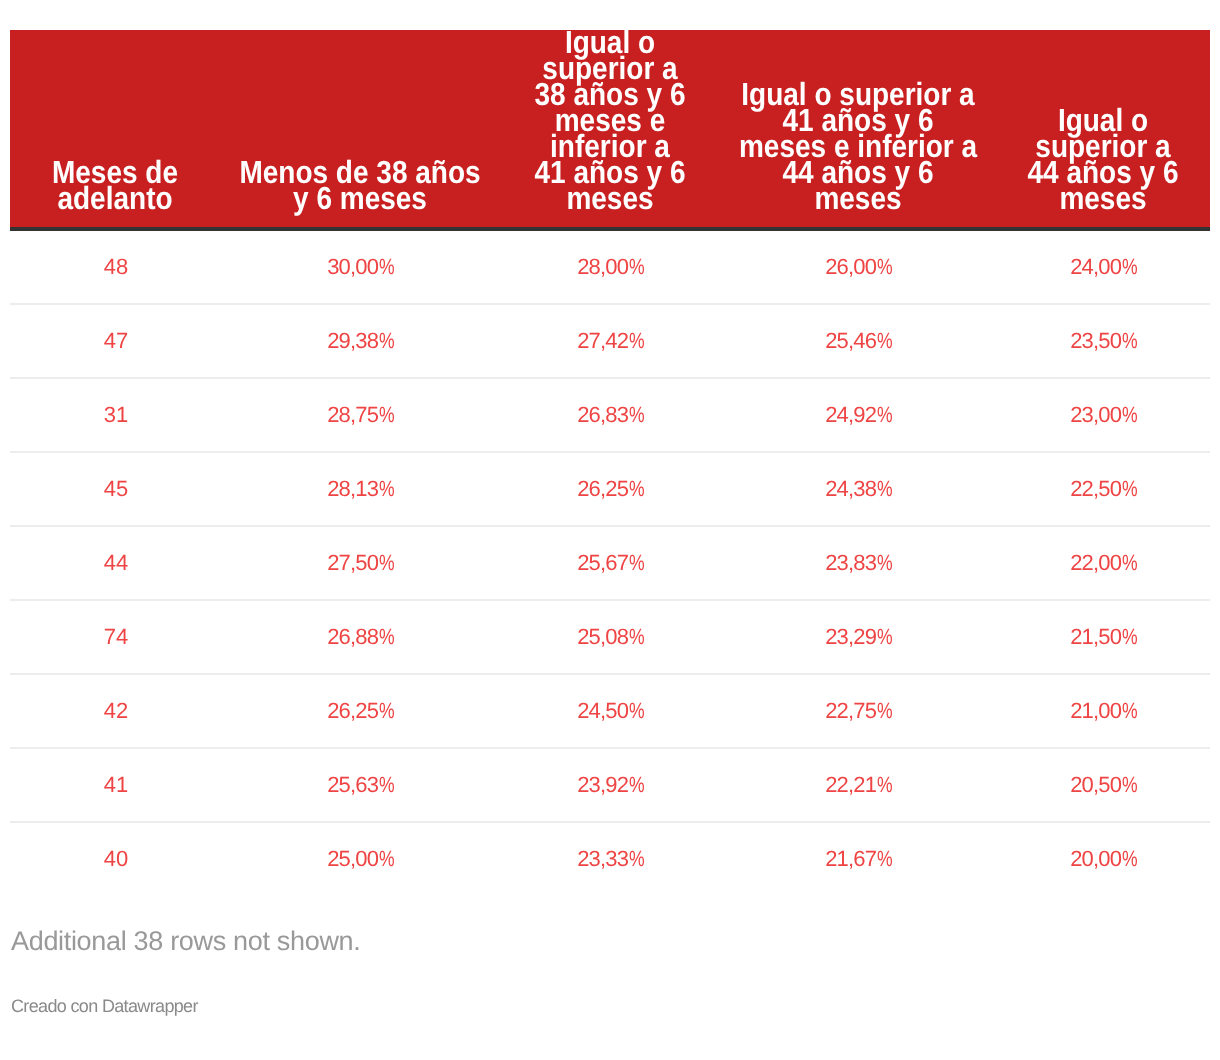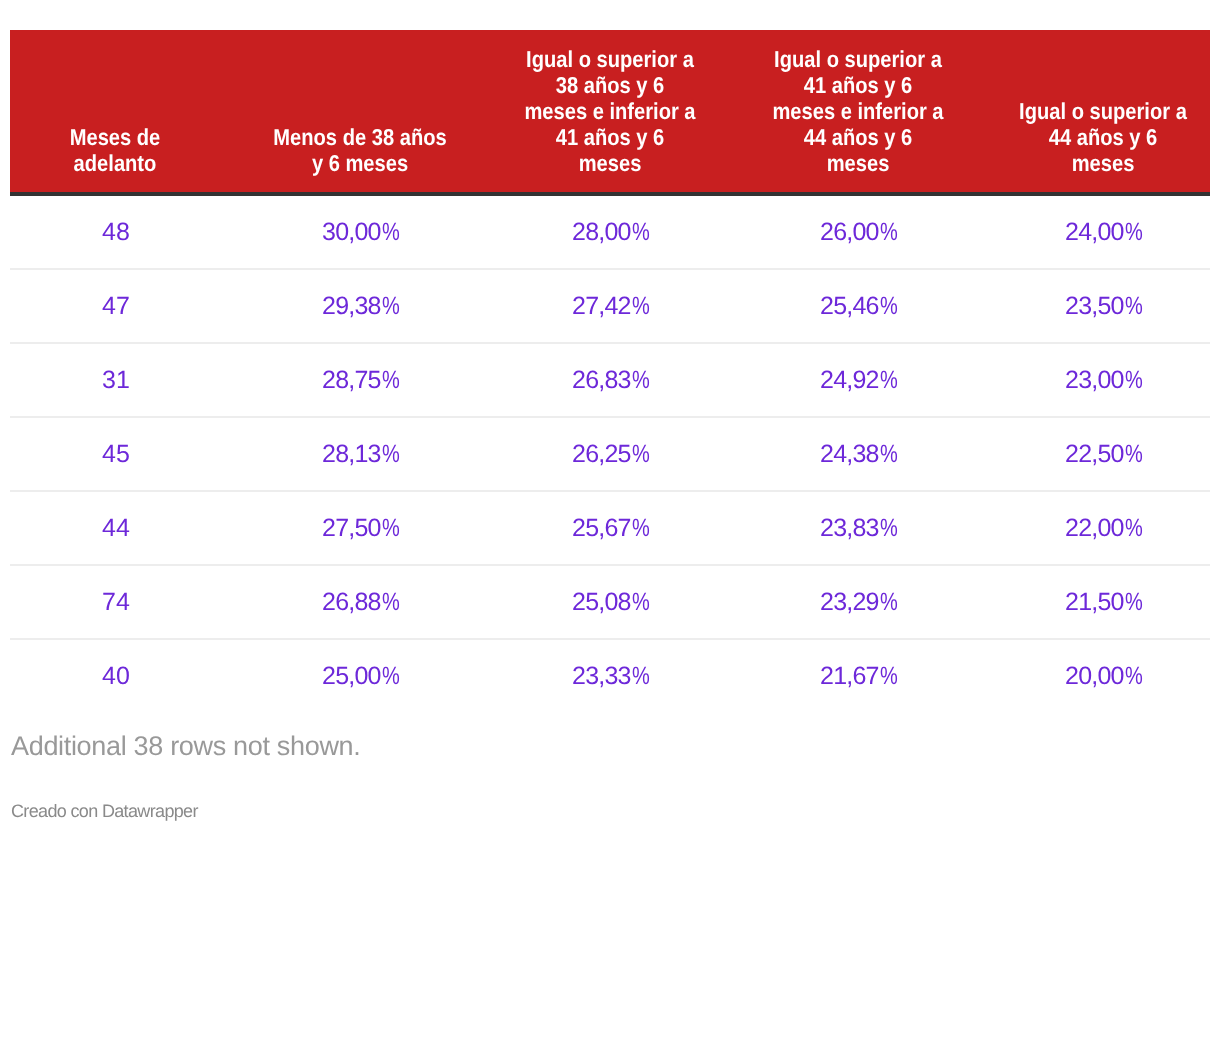--- a/index.html
+++ b/index.html
@@ -31,51 +31,51 @@
   }
   col.c1 { width: 210px; }
   col.c2 { width: 280px; }
   col.c3 { width: 220px; }
   col.c4 { width: 276px; }
   col.c5 { width: 214px; }
 
   table.dw thead th {
     background: #c81f20;
     color: #ffffff;
-    font-size: 23px;
+    font-size: 32px;
     font-weight: 700;
     line-height: 25.95px;
     text-align: center;
     vertical-align: bottom;
     padding: 0;
     height: 162px;
     border-bottom: 4px solid #333333;
   }
   .hcell { padding-bottom: 15.5px; }
   .hline { display: block; transform: scaleX(0.875); transform-origin: center; }
 
   table.dw tbody td {
-    font-size: 25px;
+    font-size: 22px;
     letter-spacing: -0.8px;
-    color: #6d28d9;
+    color: #ef4444;
     text-align: center;
     height: 72px;
     border-bottom: 2px solid #ededed;
     padding: 0 0 0 1.6px;
     font-weight: 400;
   }
   table.dw tbody tr:last-child td { border-bottom: none; }
   table.dw tbody td.months { letter-spacing: 0; padding-left: 2px; }
   table.dw tbody td .pct { display: inline-block; transform: scaleX(0.8); transform-origin: left center; letter-spacing: 0; margin-left: 1px; margin-right: -4.4px; }
   .note {
     color: #999999;
     font-size: 27px;
     letter-spacing: -0.32px;
     padding-left: 1px;
-    margin-top: 19px;
+    margin-top: 31px;
   }
   .footer {
     color: #8a8a8a;
     font-size: 18px;
     letter-spacing: -0.65px;
     padding-left: 1px;
     margin-top: 39px;
   }
 </style>
 </head>
@@ -168,20 +168,34 @@
           <td>22,00<span class="pct">%</span></td>
         </tr>
         <tr>
           <td class="months">74</td>
           <td>26,88<span class="pct">%</span></td>
           <td>25,08<span class="pct">%</span></td>
           <td>23,29<span class="pct">%</span></td>
           <td>21,50<span class="pct">%</span></td>
         </tr>
         <tr>
+          <td class="months">42</td>
+          <td>26,25<span class="pct">%</span></td>
+          <td>24,50<span class="pct">%</span></td>
+          <td>22,75<span class="pct">%</span></td>
+          <td>21,00<span class="pct">%</span></td>
+        </tr>
+        <tr>
+          <td class="months">41</td>
+          <td>25,63<span class="pct">%</span></td>
+          <td>23,92<span class="pct">%</span></td>
+          <td>22,21<span class="pct">%</span></td>
+          <td>20,50<span class="pct">%</span></td>
+        </tr>
+        <tr>
           <td class="months">40</td>
           <td>25,00<span class="pct">%</span></td>
           <td>23,33<span class="pct">%</span></td>
           <td>21,67<span class="pct">%</span></td>
           <td>20,00<span class="pct">%</span></td>
         </tr>
       </tbody>
   </table>
   <div class="note">Additional 38 rows not shown.</div>
   <div class="footer">Creado con Datawrapper</div>

